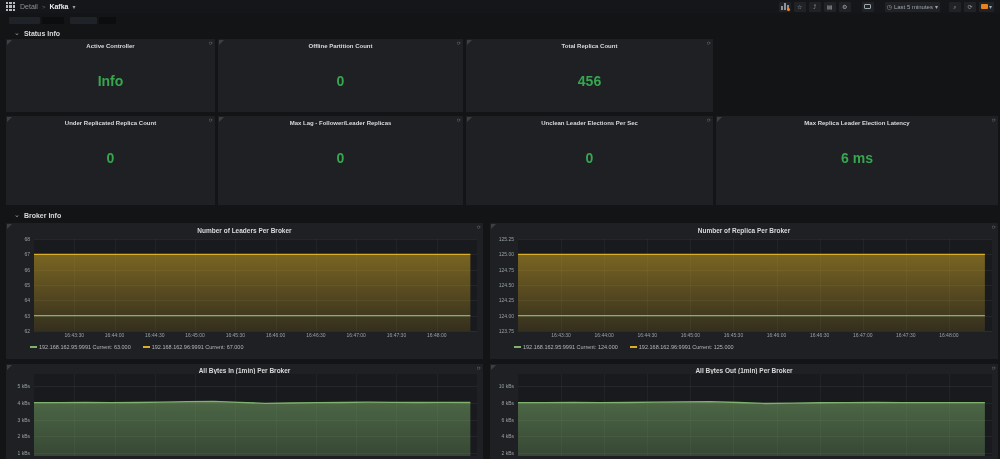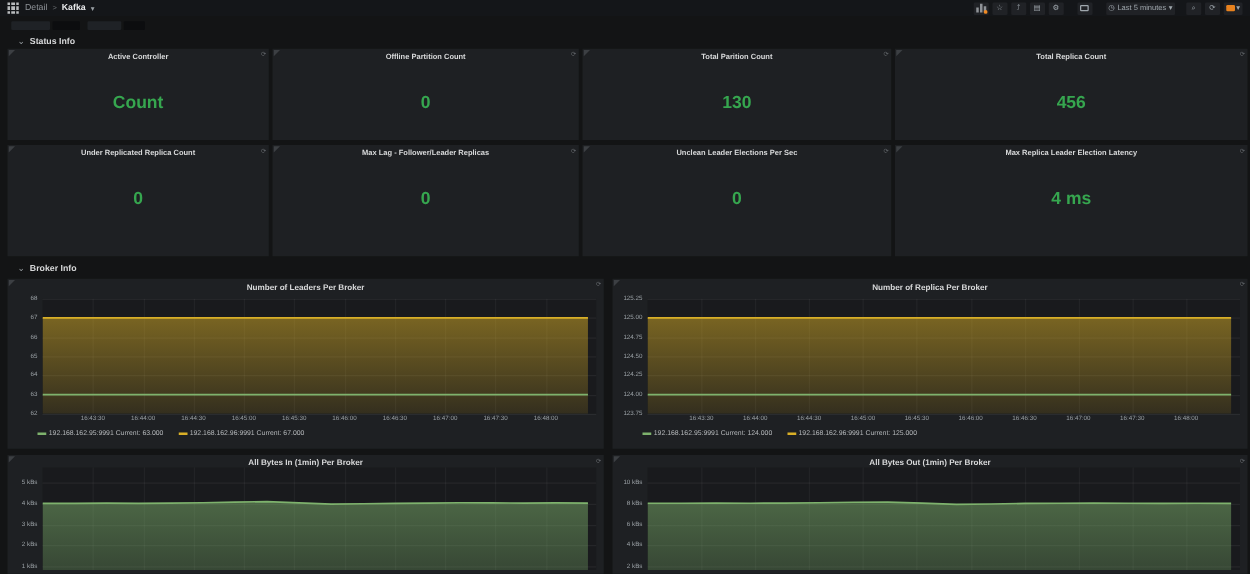--- a/index.html
+++ b/index.html
@@ -160,37 +160,31 @@
   <div class="row-header">
     <span class="caret">⌄</span>
     <span>Status Info</span>
   </div>
 
   <div class="stat-grid r1">
     <section class="panel stat-panel">
       <span class="corner-tl"></span>
       <span class="panel-refresh">⟳</span>
       <div class="stat-title">Active Controller</div>
-      <div class="stat-value" style="color: rgb(54, 166, 79);">Count</div>
+      <div class="stat-value" style="color: rgb(54, 166, 79);">Info</div>
     </section>
     <section class="panel stat-panel">
       <span class="corner-tl"></span>
       <span class="panel-refresh">⟳</span>
       <div class="stat-title">Offline Partition Count</div>
       <div class="stat-value" style="color: rgb(54, 166, 79);">0</div>
     </section>
     <section class="panel stat-panel">
       <span class="corner-tl"></span>
       <span class="panel-refresh">⟳</span>
-      <div class="stat-title">Total Parition Count</div>
-      <div class="stat-value" style="color: rgb(54, 166, 79);">130</div>
-    </section>
-    <section class="panel stat-panel">
-      <span class="corner-tl"></span>
-      <span class="panel-refresh">⟳</span>
       <div class="stat-title">Total Replica Count</div>
       <div class="stat-value" style="color: rgb(54, 166, 79);">456</div>
     </section>
   </div>
 
   <div class="stat-grid r2">
     <section class="panel stat-panel">
       <span class="corner-tl"></span>
       <span class="panel-refresh">⟳</span>
       <div class="stat-title">Under Replicated Replica Count</div>
@@ -205,21 +199,21 @@
     <section class="panel stat-panel">
       <span class="corner-tl"></span>
       <span class="panel-refresh">⟳</span>
       <div class="stat-title">Unclean Leader Elections Per Sec</div>
       <div class="stat-value" style="color: rgb(54, 166, 79);">0</div>
     </section>
     <section class="panel stat-panel">
       <span class="corner-tl"></span>
       <span class="panel-refresh">⟳</span>
       <div class="stat-title">Max Replica Leader Election Latency</div>
-      <div class="stat-value" style="color: rgb(54, 166, 79);">4 ms</div>
+      <div class="stat-value" style="color: rgb(54, 166, 79);">6 ms</div>
     </section>
   </div>
 
   <div class="row-header broker">
     <span class="caret">⌄</span>
     <span>Broker Info</span>
   </div>
 
   <div class="graph-grid g1">
     <section class="panel graph-panel">

